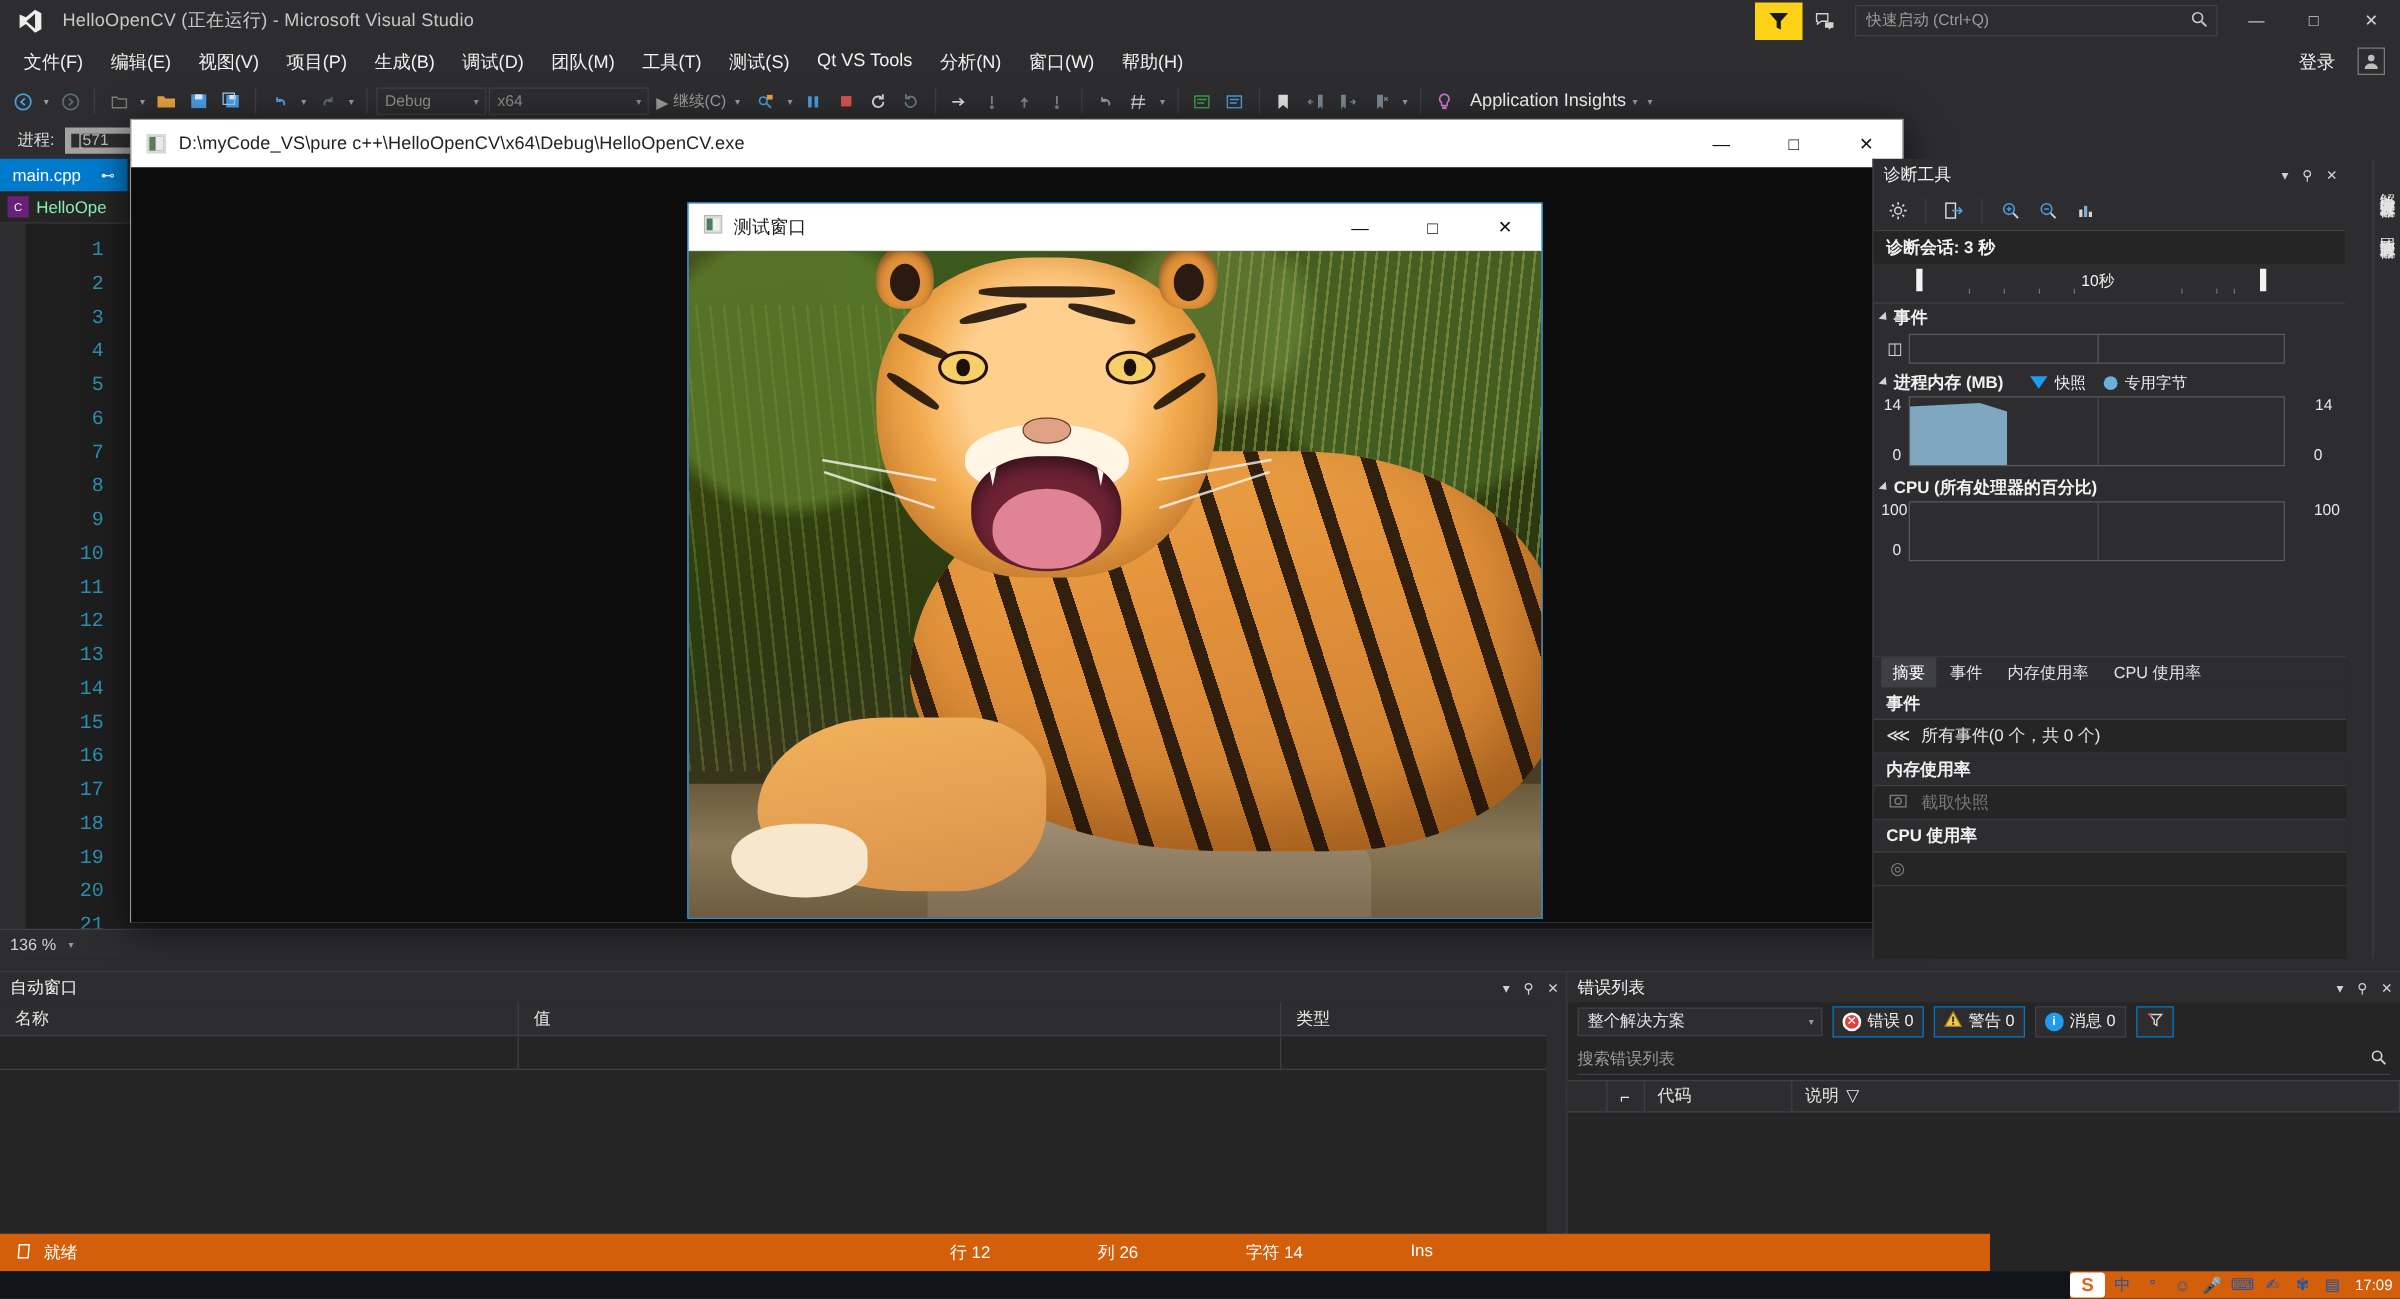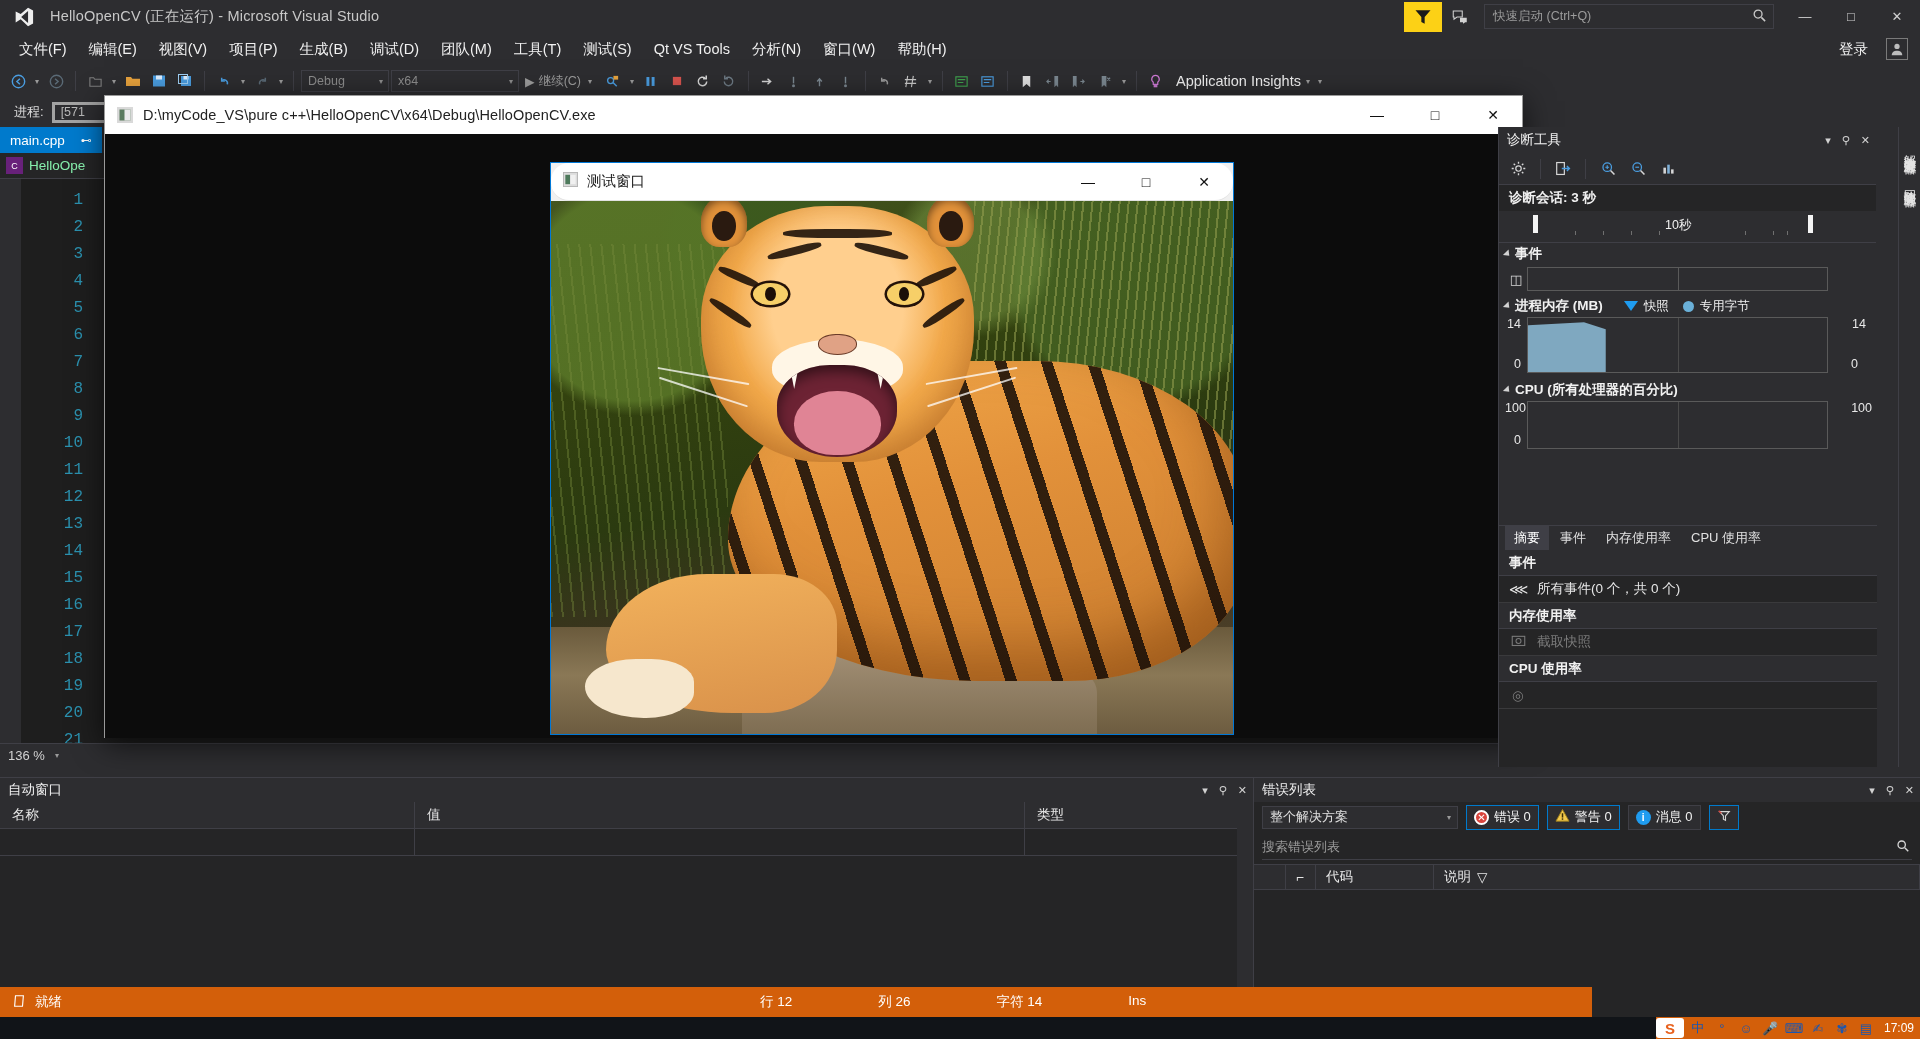--- a/index.html
+++ b/index.html
@@ -42,21 +42,21 @@
   .tb-combo { width:88px; height:22px; border:1px solid #3f3f46; background:#2d2d30; color:#8d8d8d; font-size:12.5px;
               display:flex; align-items:center; padding:0 6px; position:relative; }
   .tb-combo.wide { width:128px; }
   .tb-combo .ca { position:absolute; right:5px; font-size:8px;}
   .tb-run { display:flex; align-items:center; gap:4px; color:#9d9d9d; font-size:12.5px; padding:0 4px;}
   .ai-label { color:#f1f1f1; font-size:14.5px; margin-left:6px;}
 
   
   .procrow { position:absolute; left:0; top:97px; width:1920px; height:30px; background:#2d2d30; display:flex; align-items:center; padding-left:14px; gap:8px;}
   .procrow .lbl { font-size:13px; color:#dcdcdc; }
-  .pbox { height:21px; border:3px solid #a3a3a3; background:#2d2d30; color:#b9b9b9; font-size:12.5px; display:flex; align-items:center; padding:0 6px;}
+  .pbox { height:21px; border:5px solid #a3a3a3; background:#2d2d30; color:#b9b9b9; font-size:12.5px; display:flex; align-items:center; padding:0 6px;}
 
   
   .editor-zone { position:absolute; left:0; top:127px; width:1498px; height:640px; background:#1e1e1e;}
   .tabstrip { height:26px; background:#2d2d30; display:flex; align-items:flex-end;}
   .tab-active { height:26px; background:#007acc; color:#fff; font-size:13.5px; display:flex; align-items:center; padding:0 10px; gap:16px;}
   .tab-pin { font-size:11px; }
   .breadcrumb { height:26px; background:#252526; display:flex; align-items:center; padding-left:6px; gap:6px; border-bottom:1px solid #3f3f46;}
   .bc-ico { width:17px;height:17px; background:#68217a; color:#fff; font-size:9px; display:flex;align-items:center;justify-content:center;}
   .bc-text { font-size:13.5px; color:#86efac;}
   .code-area { position:relative; height:588px; background:#1e1e1e; display:flex; }
@@ -77,21 +77,21 @@
   .cons-btn { width:58px; height:38px; display:flex; align-items:center; justify-content:center; color:#111; font-size:14px;}
   .console-body { position:relative; height:604px; background:#0c0c0c; overflow:hidden;}
 
   
   .cons-scroll { position:absolute; right:0; top:0; width:19px; height:604px; background:#f0f0f0; }
   .cs-up,.cs-dn { width:19px; height:19px; display:flex;align-items:center;justify-content:center; color:#606060; font-size:8px;}
   .cs-thumb { position:absolute; top:19px; left:0; width:19px; height:54px; background:#cdcdcd;}
 
   
   .img-win { position:absolute; left:445px; top:28px; width:684px; height:573px; background:#f0f0f0; border:1px solid #0078d7; }
-  .img-title { height:38px; background:#fff; display:flex; align-items:center; padding-left:12px; position:relative; border-bottom:1px solid #e2e2e2;border-radius:18px;}
+  .img-title { height:38px; background:#fff; display:flex; align-items:center; padding-left:12px; position:relative; border-bottom:1px solid #e2e2e2;}
   .img-title .t { font-size:14.5px; color:#1a1a1a; margin-left:9px;}
   .img-btns { position:absolute; right:0; top:0; display:flex; }
   .img-btn { width:58px; height:37px; display:flex; align-items:center; justify-content:center; color:#111; font-size:14px;}
   .img-canvas { position:relative; width:682px; height:533px; overflow:hidden; background:#3d4b2a;}
 
   
   .scene { position:absolute; inset:0; }
   .bg-foliage { position:absolute; inset:0;
     background:
       radial-gradient(circle at 12% 18%, rgba(90,120,40,.85) 0 14%, transparent 16%),

